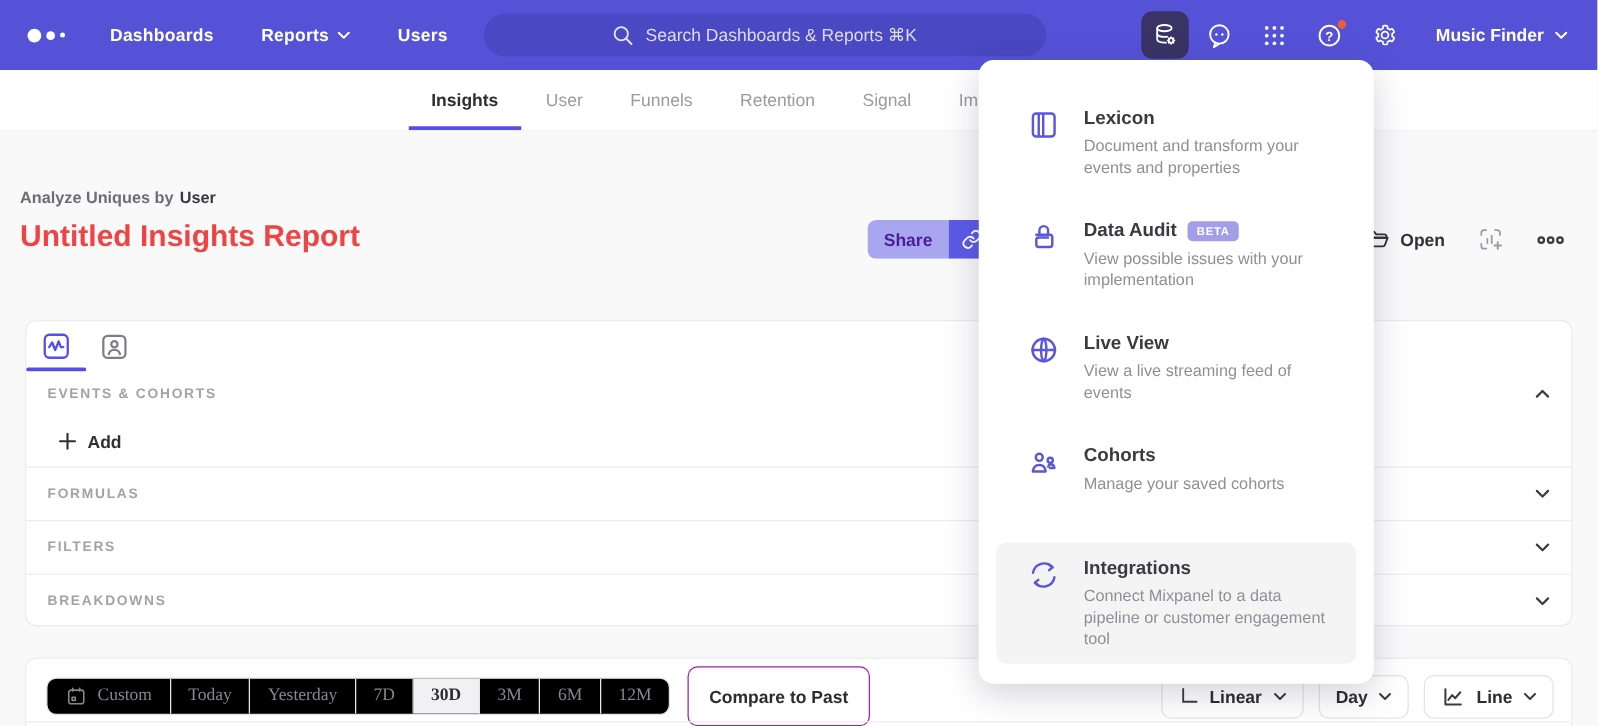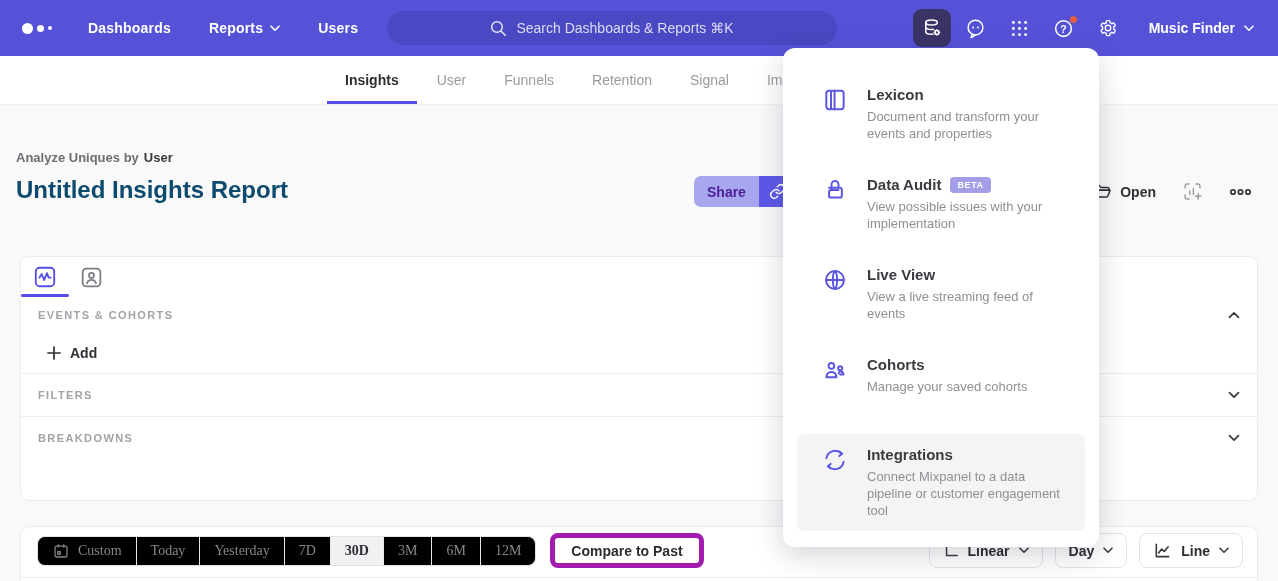--- a/index.html
+++ b/index.html
@@ -24,21 +24,21 @@
 
   
   .tabbar { height:49px; background:#fff; display:flex; align-items:stretch; gap:2px; padding-left:327px; position:relative; z-index:5; border-bottom:1px solid #f1f1f3; }
   .tab { display:flex; align-items:center; padding:0 18px; font-size:14px; color:#9a9aa0; cursor:pointer; border-bottom:3px solid transparent; border-top:3px solid transparent; }
   .tab.active { color:#2e2e33; font-weight:700; border-bottom-color:#554fe8; }
 
   
   .page { position:absolute; top:106px; left:0; right:0; bottom:0; background:#f9f9fa; }
   .analyze-line { position:absolute; left:16px; top:44px; font-size:13px; font-weight:700; color:#6d6d73; }
   .analyze-line b { color:#38383d; margin-left:5px; }
-  .report-title { position:absolute; left:16px; top:70px; font-size:24px; font-weight:700; color:#0c4a6e; }
+  .report-title { position:absolute; left:16px; top:70px; font-size:24px; font-weight:700; color:#ef4444; }
 
   .share-group { position:absolute; left:694px; top:70px; display:flex; height:31px; border-radius:7px; overflow:hidden; cursor:pointer; }
   .share-main { background:#a7a6ef; color:#4c1d95; font-size:14px; font-weight:700; display:flex; align-items:center; padding:0 13px; }
   .share-link { background:#5d59e8; width:38px; display:flex; align-items:center; justify-content:center; }
 
   .header-actions { position:absolute; right:26px; top:70px; height:31px; display:flex; align-items:center; gap:26px; }
   .hdr-btn { display:flex; align-items:center; gap:8px; font-size:14px; cursor:pointer; }
   .hdr-new { color:#a5a5ab; font-weight:700; }
   .hdr-open { color:#303036; font-weight:700; }
 
@@ -54,21 +54,21 @@
   .add-btn { display:flex; align-items:center; gap:9px; font-size:14px; font-weight:700; color:#2f2f35; cursor:pointer; }
   .qb-row { height:43px; border-top:1px solid #ededef; display:flex; align-items:center; justify-content:space-between; padding:0 17px; cursor:pointer; }
 
   
   .card-toolbar { top:420px; height:90px; border-radius:9px 9px 0 0; }
   .toolbar-row { display:flex; align-items:center; margin:6px 14px 0 16px; }
   .seg-control { display:flex; align-items:stretch; height:30px; border:1px solid #e3e3e6; border-radius:8px; overflow:hidden; background:#000000;font-family:Liberation Serif, serif; }
   .seg { display:flex; align-items:center; gap:8px; padding:0 14px; font-size:14px; color:#87878d; border-right:1px solid #e7e7ea; cursor:pointer; white-space:nowrap; }
   .seg:last-child { border-right:none;justify-content:flex-end; }
   .seg.selected { background:#f1f1f3; color:#2c2c31; font-weight:700; }
-  .compare-btn { height:35px; margin-left:14px; border:5px solid #a21caf; border-radius:8px; display:flex; align-items:center; padding:0 16px; font-size:14px; font-weight:700; color:#2c2c31; cursor:pointer; background:#fff; }
+  .compare-btn { height:48px; margin-left:14px; border:1px solid #a21caf; border-radius:8px; display:flex; align-items:center; padding:0 16px; font-size:14px; font-weight:700; color:#2c2c31; cursor:pointer; background:#fff; }
   .toolbar-right { margin-left:auto; display:flex; align-items:center; gap:12px; }
   .tb-btn { height:35px; border:1px solid #e3e3e6; border-radius:8px; display:flex; align-items:center; gap:9px; padding:0 13px; font-size:14px; font-weight:700; color:#2c2c31; cursor:pointer; background:#fff; }
   .toolbar-divider { position:absolute; left:0; right:0; top:50px; height:1px; background:#ededef; }
 
   
   .menu-panel { position:absolute; left:783px; top:48px; width:316px; height:499px; background:#fff; border-radius:12px; box-shadow:0 8px 28px rgba(40,40,70,.20); z-index:40; padding-top:26px; }
   .menu-item { margin:0 14px; padding:12px 25px; min-height:90px; display:flex; align-items:flex-start; gap:19px; cursor:pointer; border-radius:8px; }
   .menu-item.highlighted { background:#f4f4f5; }
   .mi-icon { width:26px; height:26px; flex-shrink:0; margin-top:1px; }
   .mi-title { font-size:15px; font-weight:700; color:#3a3a40; display:flex; align-items:center; }
@@ -275,20 +275,28 @@
       <div class="add-btn">
         <span>
             <svg width="14" height="14" viewBox="0 0 14 14">
               <path d="M7 1v12M1 7h12" stroke="#2f2f35" stroke-width="1.7" stroke-linecap="round"></path>
             </svg>
           </span>
         <span>Add</span>
       </div>
     </div>
 
+    <div class="qb-row">
+      <span class="qb-label">FORMULAS</span>
+      <span>
+          <svg width="12" height="8" viewBox="0 0 12 8">
+            <path d="M1.5 1.7L6 6.2l4.5-4.5" stroke="#3a3a40" stroke-width="1.7" fill="none" stroke-linecap="round" stroke-linejoin="round"></path>
+          </svg>
+        </span>
+    </div>
     <div class="qb-row">
       <span class="qb-label">FILTERS</span>
       <span>
           <svg width="12" height="8" viewBox="0 0 12 8">
             <path d="M1.5 1.7L6 6.2l4.5-4.5" stroke="#3a3a40" stroke-width="1.7" fill="none" stroke-linecap="round" stroke-linejoin="round"></path>
           </svg>
         </span>
     </div>
     <div class="qb-row">
       <span class="qb-label">BREAKDOWNS</span>

